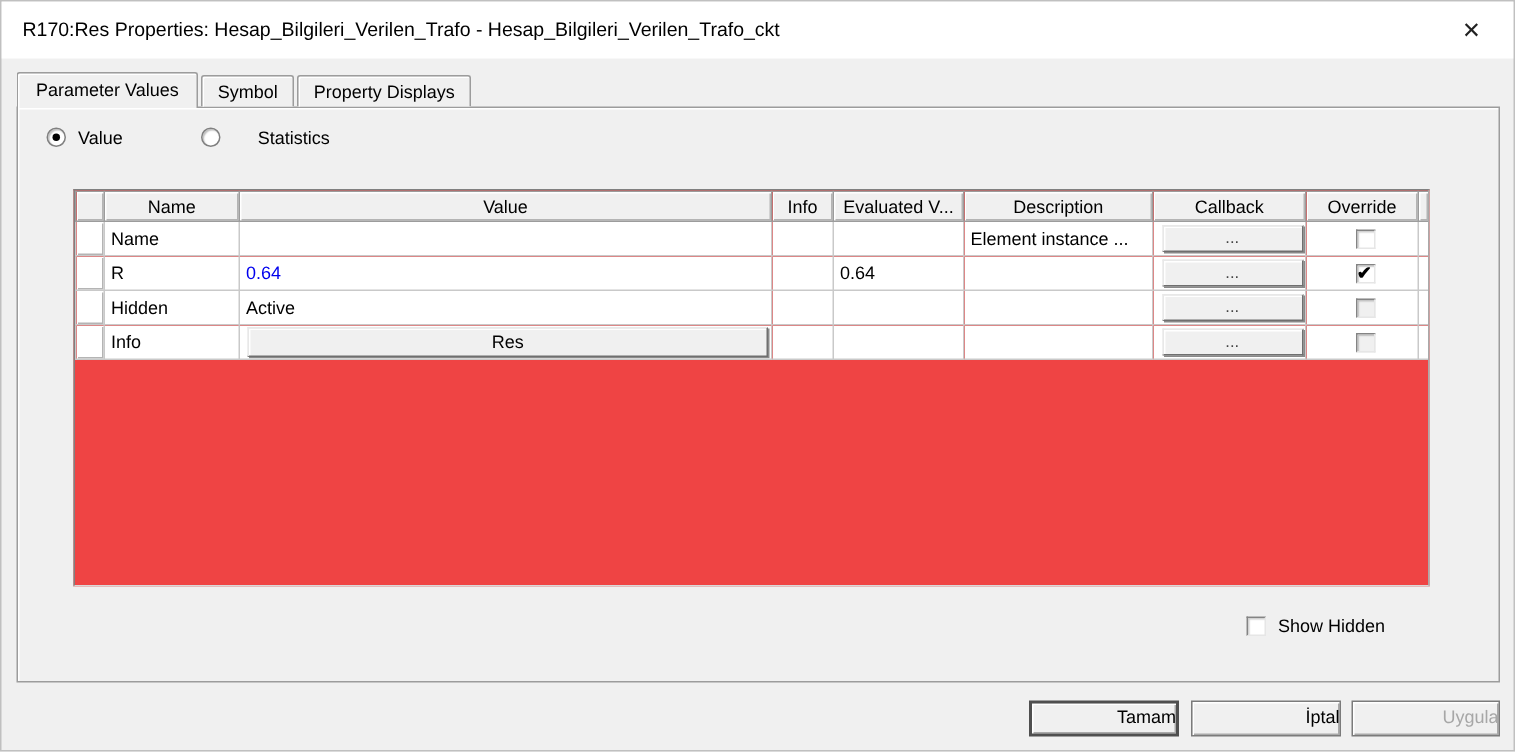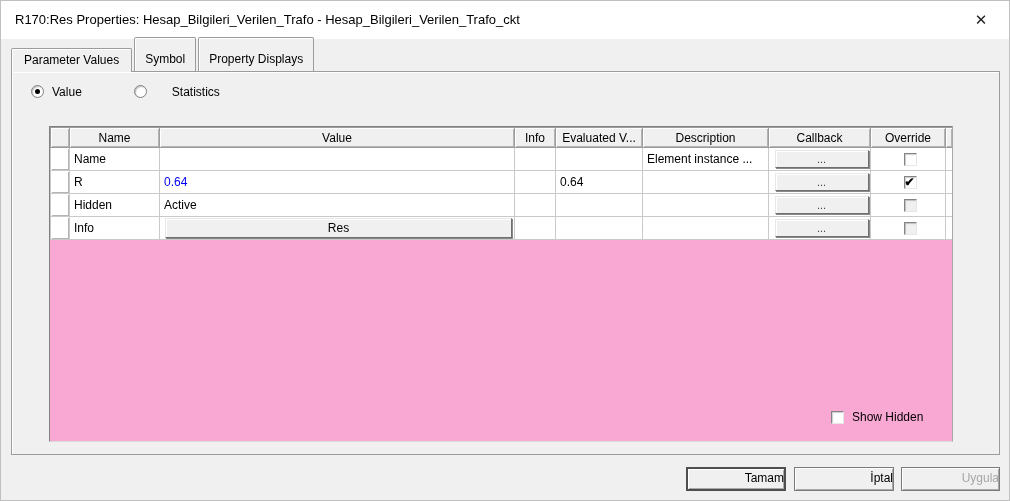--- a/index.html
+++ b/index.html
@@ -26,21 +26,21 @@
     position:absolute; right:6px; top:0; width:44px; height:38px;
     display:flex; align-items:center; justify-content:center;
     font-size:15px; color:#222; cursor:default;
   }
   
   .tabs {
     position:absolute; left:10px; top:47px; height:24px;
     display:flex; align-items:flex-end; z-index:3;
   }
   .tab {
-    height:34px; line-height:20px; padding:11px 10px; margin-right:2px;
+    height:21px; line-height:20px; padding:0 10px; margin-right:2px;
     background:#f0f0f0;
     border:1px solid #9c9c9c; border-bottom:none;
     border-radius:2px 2px 0 0;
     box-shadow: inset 1px 1px 0 #ffffff;
     margin-bottom:1px; white-space:nowrap;
   }
   .tab[data-active="true"] {
     height:24px; line-height:23px; margin-bottom:0; padding:0 12px;
     position:relative; z-index:4;
   }
@@ -62,22 +62,22 @@
     margin-right:8px; position:relative;
   }
   .radio-opt[data-on="true"] .rb::after {
     content:""; position:absolute; left:3px; top:3px;
     width:5px; height:5px; border-radius:50%; background:#000;
   }
   .radio-opt .rlabel { padding-top:1px; }
   .radio-opt:nth-child(2) { margin-left:24px;gap:17px; }
   
   .tablebox {
-    position:absolute; left:37px; top:54px; width:904px; height:316px;
-    background:#f9a8d4;
+    position:absolute; left:37px; top:54px; width:904px; height:265px;
+    background:#ef4444;
     border:1px solid #808080;
     border-right-color:#a9a9a9; border-bottom-color:#d9d9d9;
     overflow:hidden;
   }
   table.grid { border-collapse:collapse; table-layout:fixed; width:902px; }
   table.grid th, table.grid td {
     overflow:hidden; white-space:nowrap; vertical-align:middle;
     font-weight:normal;
   }
   table.grid th {

